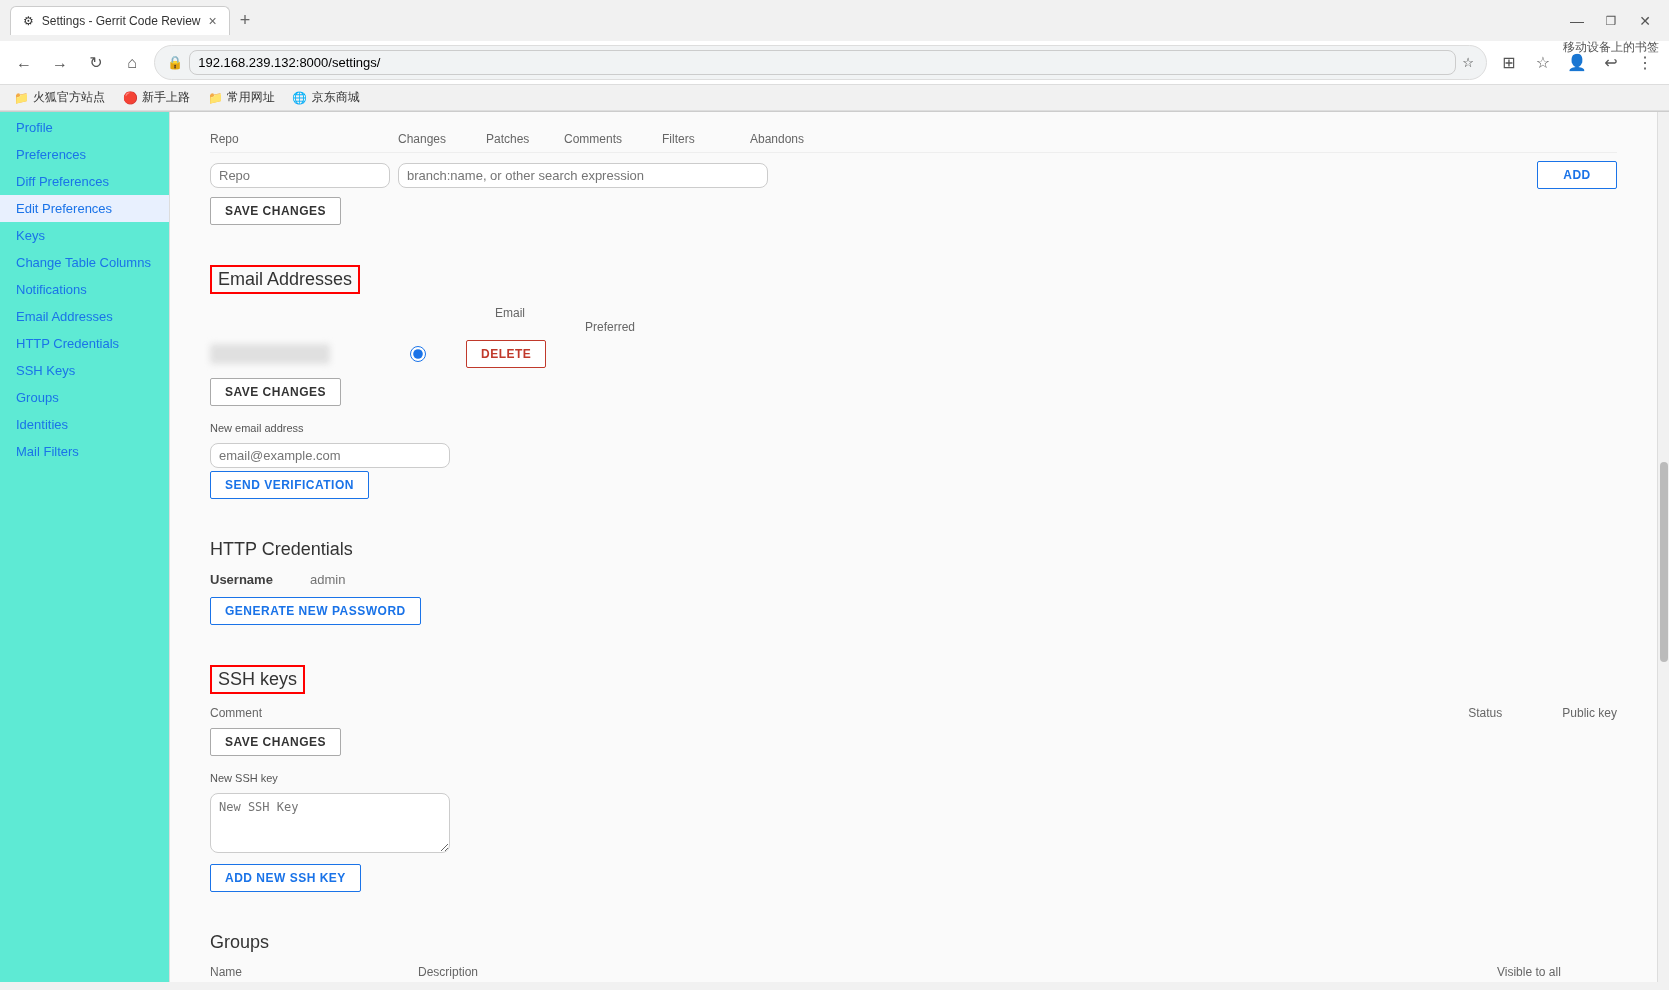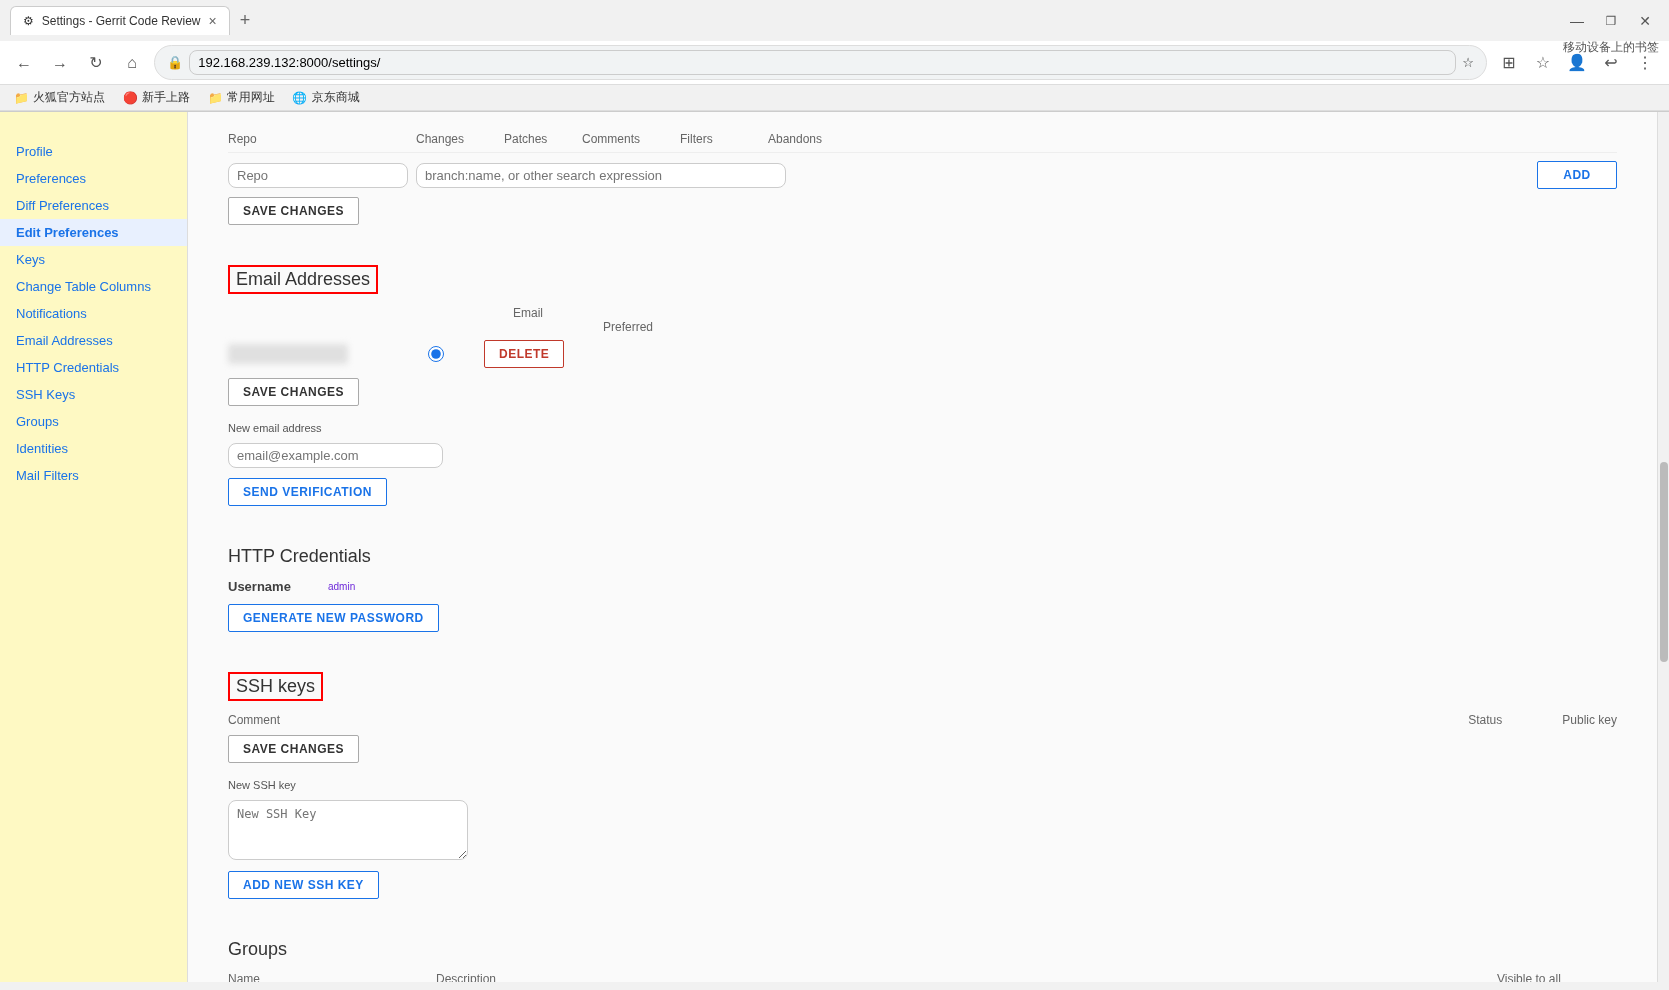--- a/index.html
+++ b/index.html
@@ -119,38 +119,38 @@
 
     
     .app-layout {
       display: flex;
       height: calc(990px - 120px);
       background: #f5f5f5;
     }
 
     
     .sidebar {
-      width: 188px;
-      background: #fef9c3;
+      width: 170px;
+      background: #5eead4;
       border-right: 1px solid #ddd;
-      padding: 26px 0;
+      padding: 2px 0;
       flex-shrink: 0;
     }
     .sidebar-item {
       display: block;
       padding: 6px 16px;
       color: #1a73e8;
       text-decoration: none;
       font-size: 13px;
       cursor: pointer;
     }
     .sidebar-item.active {
       background: #e8f0fe;
       color: #1a73e8;
-      font-weight: bold;
+      font-weight: normal;
     }
 
     
     .main-content {
       flex: 1;
       overflow-y: auto;
       padding: 20px 40px;
       background: #fafafa;
     }
     .section-title {
@@ -242,22 +242,22 @@
       gap: 20px;
       margin-bottom: 10px;
     }
     .field-label {
       font-size: 13px;
       color: #404040;
       min-width: 80px;
       font-weight: bold;
     }
     .field-value {
-      font-size: 10px;
-      color: #6d28d9;
+      font-size: 13px;
+      color: #737373;
     }
 
     
     .ssh-textarea {
       width: 100%;
       min-height: 60px;
       border: 1px solid #ccc;
       padding: 6px 8px;
       font-size: 12px;
       resize: vertical;
@@ -426,21 +426,21 @@
         <button class="btn btn-red" style="margin-left:20px;">DELETE</button>
       </div>
 
       <div class="save-btn" style="margin-bottom:14px;">
         <button class="btn">SAVE CHANGES</button>
       </div>
 
       <div style="margin-bottom:8px;">
         <span class="form-label">New email address</span>
       </div>
-      <input type="text" style="width: 215px; margin-bottom: 10px;" placeholder="email@example.com">
+      <input type="text" style="width: 240px; margin-bottom: 3px;" placeholder="email@example.com">
       <div>
         <button class="btn btn-blue">SEND VERIFICATION</button>
       </div>
     </div>
 
     <div class="section-plain">
       <h2 class="section-header-plain">HTTP Credentials</h2>
       <div class="field-row">
         <span class="field-label">Username</span>
         <span class="field-value">admin</span>

